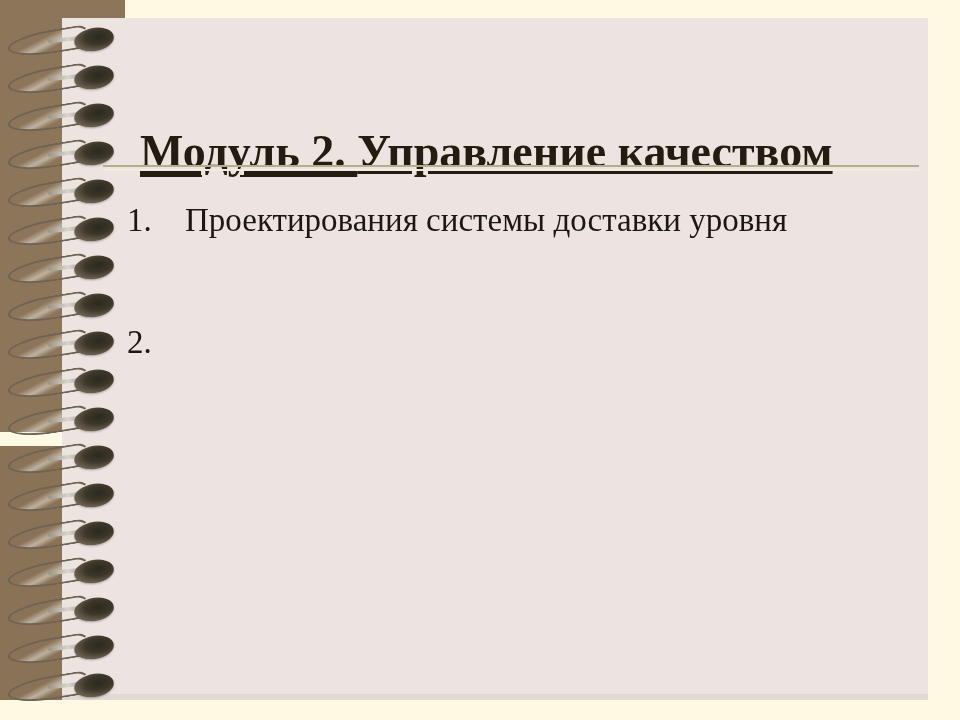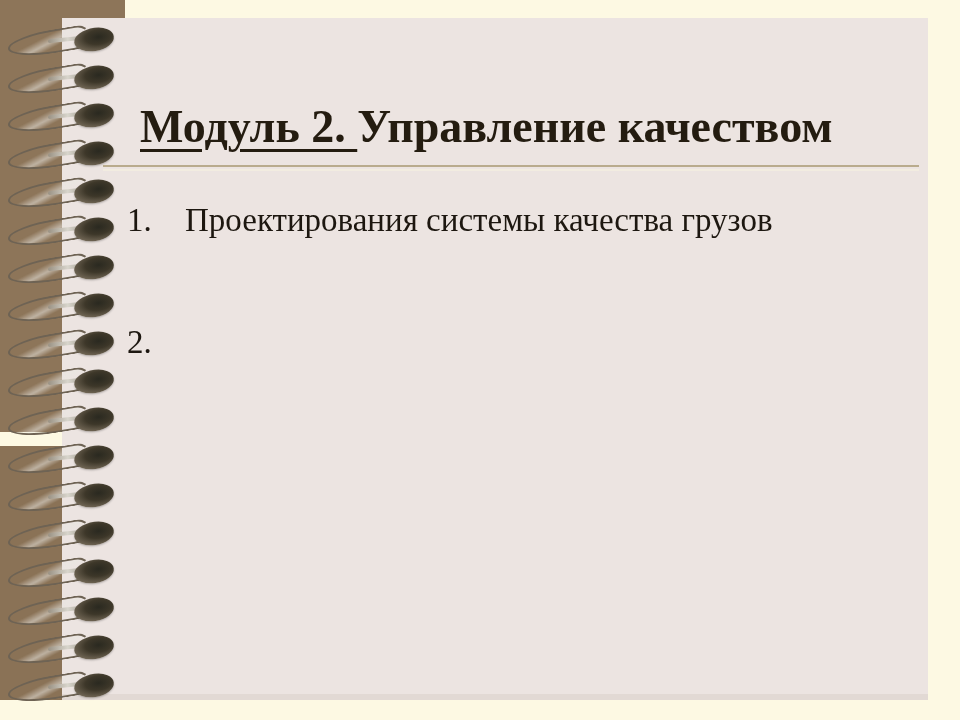--- a/index.html
+++ b/index.html
@@ -115,26 +115,27 @@
     background: radial-gradient(ellipse at 62% 42%, #2b2a22 0%, #40392c 38%, #6d6350 70%, #9b9versus 100%);
     background: radial-gradient(ellipse at 62% 42%, #2a2920 0%, #3d3729 38%, #6b6150 72%, #a39a86 100%);
     transform: rotate(-8deg);
     box-shadow: 0 1px 2px rgba(0,0,0,0.25);
   }
 
   
   .title {
     position: absolute;
     left: 140px;
-    top: 67px;
+    top: 92px;
     width: 780px;
     font-size: 46px;
     line-height: 58px;
     color: #241c10;
     white-space: nowrap;
+    text-decoration: underline;
   }
   .title .underlined {
     text-decoration: underline;
     text-decoration-thickness: 3px;
     text-underline-offset: 7px;
   }
 
   
   .divider {
     position: absolute;
@@ -287,21 +288,21 @@
 
   <h1 class="title"><span class="underlined">Модуль 2. </span><span>Управление качеством</span></h1>
 
   <div class="divider"></div>
   <div class="divider-sub"></div>
 
   <div class="body-list">
 
     <div class="list-item item-1">
       <span class="list-marker">1.</span>
-      <span class="list-text">Проектирования системы качества грузов</span>
+      <span class="list-text">Проектирования системы доставки уровня</span>
     </div>
 
     <div class="list-item item-2">
       <span class="list-marker">2.</span>
     </div>
 
   </div>
 
 </div>
 

